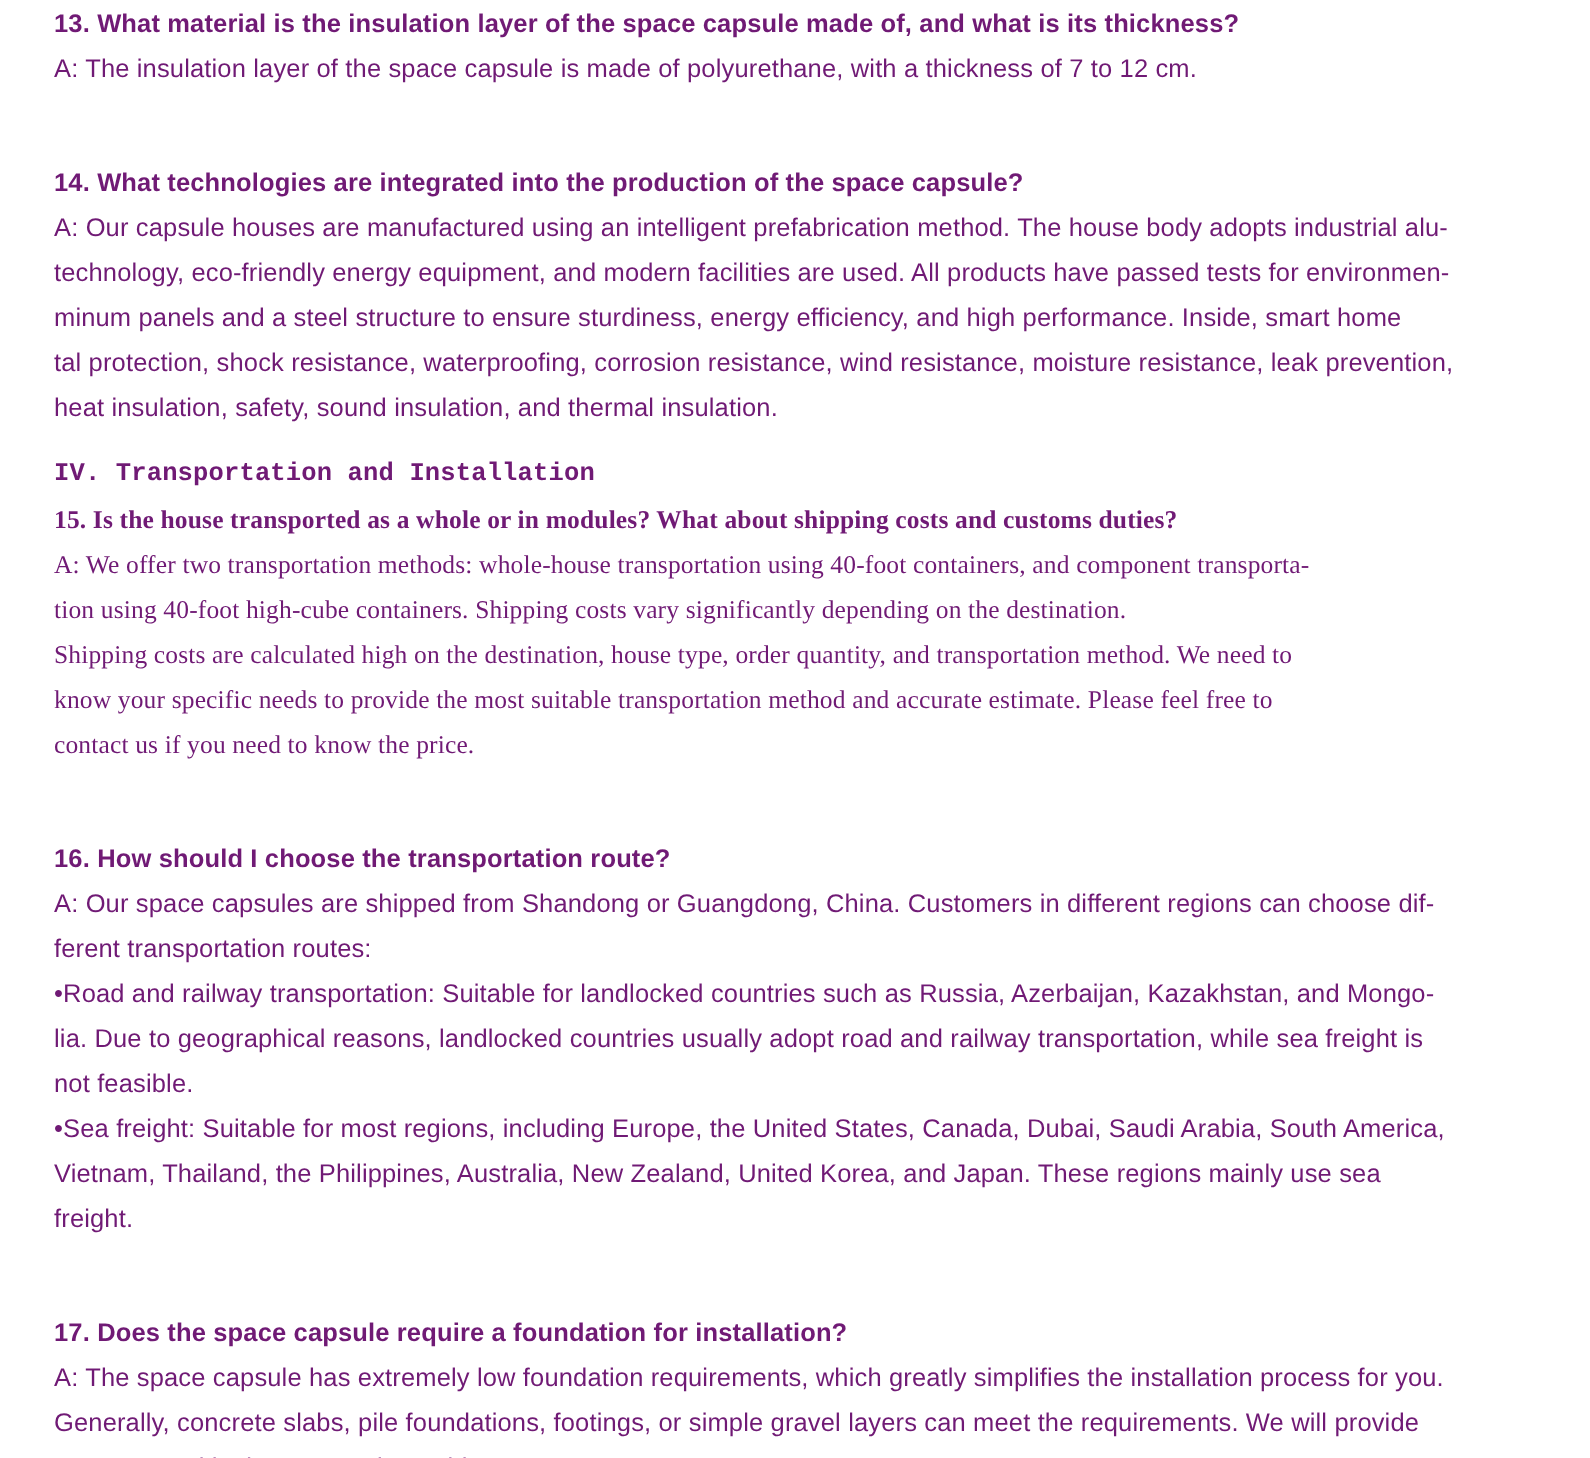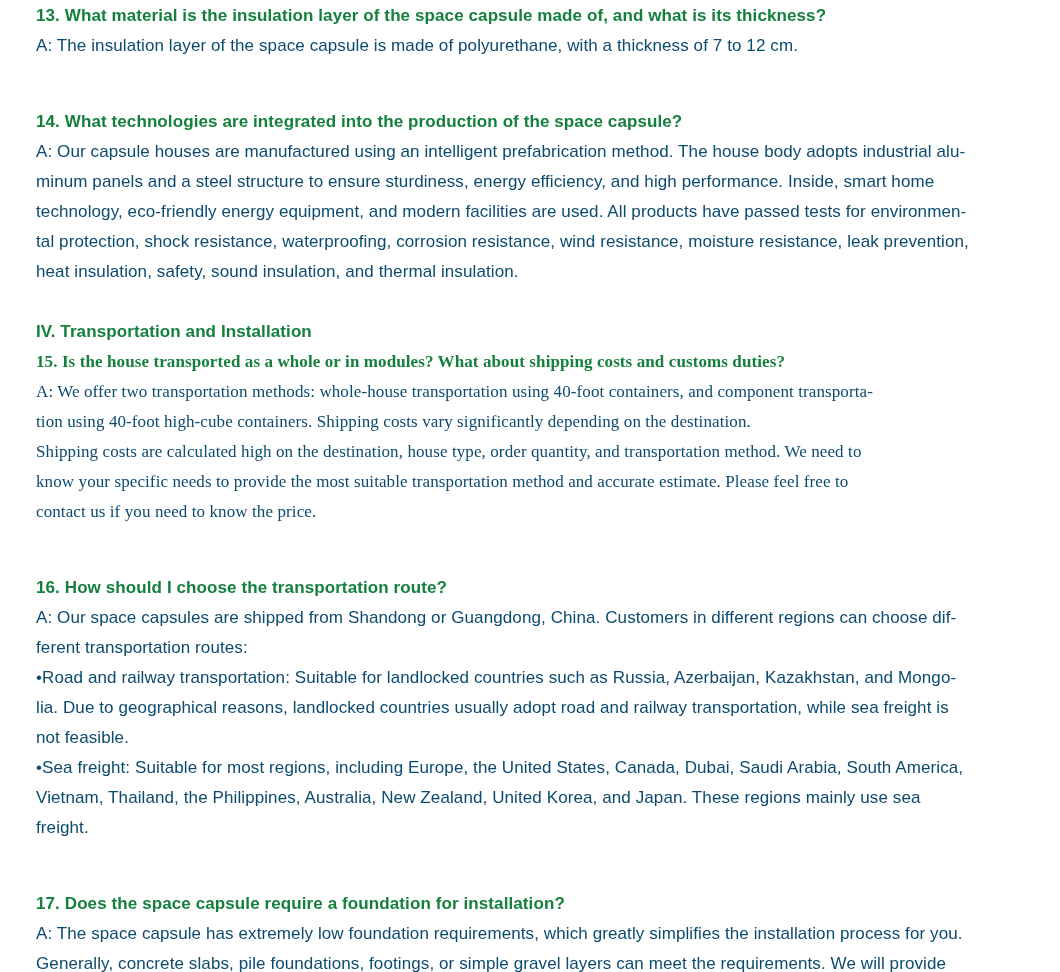--- a/index.html
+++ b/index.html
@@ -15,46 +15,46 @@
     padding: 1px 24px 0 36px;
     overflow: hidden;
   }
   .faq-document {
     width: 100%;
   }
   .line {
     font-size: 17px;
     line-height: 30px;
     white-space: nowrap;
-    color: #0c4a6e;
+    color: #701a75;
     letter-spacing: 0.1px;
   }
   .question-line, .section-heading {
     font-weight: bold;
-    color: #15803d;
+    color: #701a75;
   }
   .qa-item { margin-top: 46px; }
   .qa-item:first-child { margin-top: 0; }
-  .section-heading { margin-top: 30px; }
+  .section-heading { margin-top: 15px; font-family: Liberation Mono, monospace; }
   .section-heading + .qa-item { margin-top: 0; font-family: Liberation Serif, serif; }
 </style>
 </head>
 <body>
 
 <div class="page">
   <div class="faq-document">
       <div class="qa-item">
         <div class="line question-line">13. What material is the insulation layer of the space capsule made of, and what is its thickness?</div>
         <div class="line answer-line">A: The insulation layer of the space capsule is made of polyurethane, with a thickness of 7 to 12 cm.</div>
       </div>
       <div class="qa-item">
         <div class="line question-line">14. What technologies are integrated into the production of the space capsule?</div>
         <div class="line answer-line">A: Our capsule houses are manufactured using an intelligent prefabrication method. The house body adopts industrial alu-</div>
+        <div class="line answer-line">technology, eco-friendly energy equipment, and modern facilities are used. All products have passed tests for environmen-</div>
         <div class="line answer-line">minum panels and a steel structure to ensure sturdiness, energy efficiency, and high performance. Inside, smart home</div>
-        <div class="line answer-line">technology, eco-friendly energy equipment, and modern facilities are used. All products have passed tests for environmen-</div>
         <div class="line answer-line">tal protection, shock resistance, waterproofing, corrosion resistance, wind resistance, moisture resistance, leak prevention,</div>
         <div class="line answer-line">heat insulation, safety, sound insulation, and thermal insulation.</div>
       </div>
       <div class="line section-heading">IV. Transportation and Installation</div>
       <div class="qa-item">
         <div class="line question-line">15. Is the house transported as a whole or in modules? What about shipping costs and customs duties?</div>
         <div class="line answer-line">A: We offer two transportation methods: whole-house transportation using 40-foot containers, and component transporta-</div>
         <div class="line answer-line">tion using 40-foot high-cube containers. Shipping costs vary significantly depending on the destination.</div>
         <div class="line answer-line">Shipping costs are calculated high on the destination, house type, order quantity, and transportation method. We need to</div>
         <div class="line answer-line">know your specific needs to provide the most suitable transportation method and accurate estimate. Please feel free to</div>

